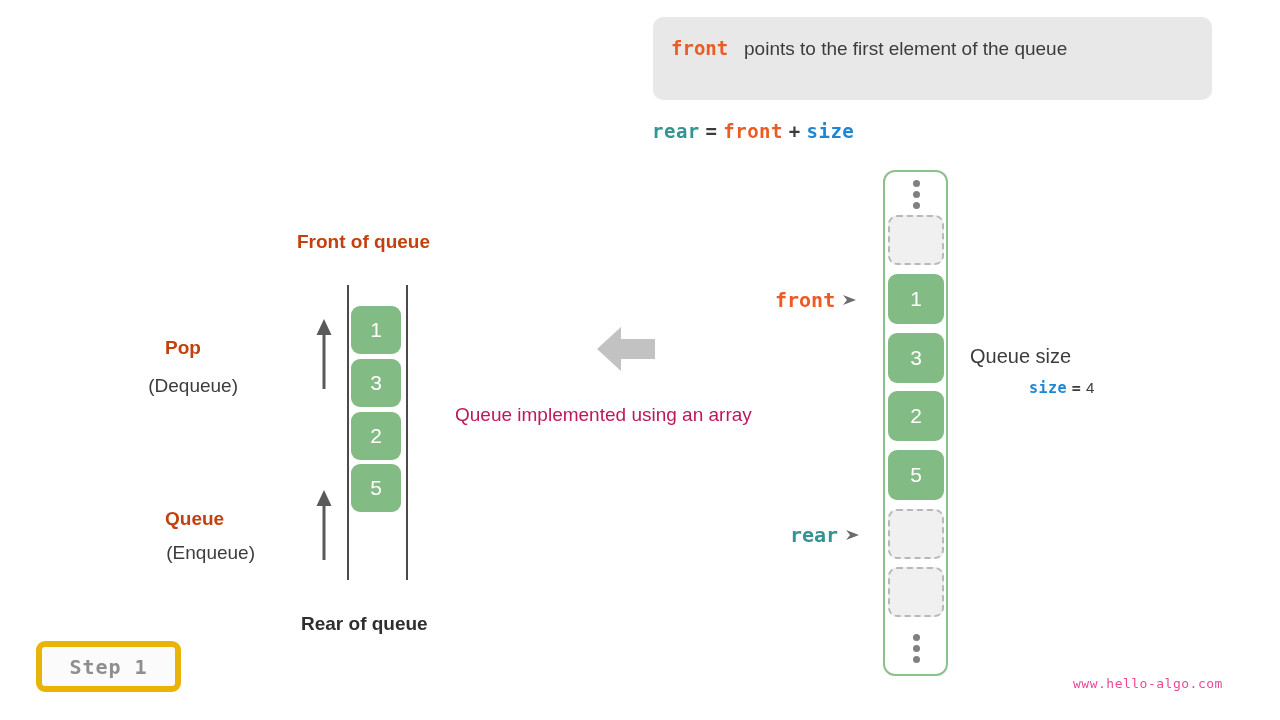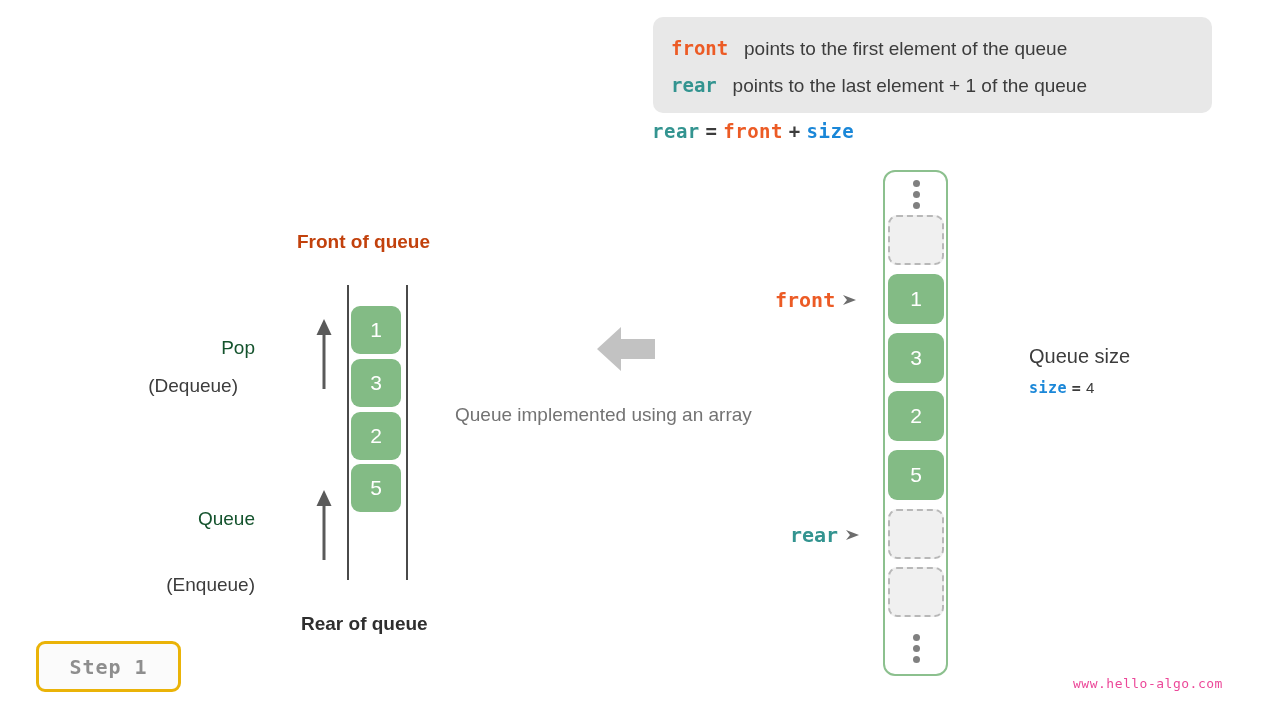--- a/index.html
+++ b/index.html
@@ -13,21 +13,21 @@
     position: relative;
     overflow: hidden;
     font-family: "Liberation Sans", sans-serif;
     color: #3c3c3c;
   }
   .abs { position: absolute; }
 
   
   #legend-box {
     left: 653px; top: 17px;
-    width: 559px; height: 96px;
+    width: 559px; height: 83px;
     background: #e8e8e8;
     border-radius: 10px;
     box-sizing: border-box;
     padding: 13px 0 0 18px;
   }
   .legend-line {
     height: 37px;
     line-height: 37px;
     font-size: 19px;
     color: #3c3c3c;
@@ -76,33 +76,33 @@
     border-radius: 9px;
     color: #ffffff;
     font-size: 21px;
     display: flex;
     align-items: center;
     justify-content: center;
     box-sizing: border-box;
   }
 
   .op-label {
-    font-size: 19px; font-weight: normal; color: #14532d;
-    text-align: right; white-space: nowrap;
+    font-size: 19px; font-weight: bold; color: #c2410c;
+    white-space: nowrap;
   }
   .op-sub {
     font-size: 19px; color: #3c3c3c;
     text-align: right; white-space: nowrap;
   }
   .up-arrow { width: 22px; }
 
   
   #center-caption {
     left: 455px; top: 404px;
-    font-size: 19px; color: #737373;
+    font-size: 19px; color: #be185d;
     white-space: nowrap;
   }
   #big-left-arrow { left: 597px; top: 325px; }
 
   
   #array-container {
     left: 883px; top: 170px;
     width: 65px; height: 506px;
     border: 2px solid #8cc08e;
     border-radius: 12px;
@@ -146,34 +146,34 @@
     font-weight: bold;
     font-size: 20px;
     white-space: nowrap;
     display: flex;
     align-items: center;
     gap: 8px;
   }
 
   
   #queue-size-title {
-    left: 1029px; top: 345px;
+    left: 970px; top: 345px;
     font-size: 20px; color: #3c3c3c; white-space: nowrap;
   }
   #queue-size-expr {
     left: 1029px; top: 379px;
     font-size: 15px; white-space: nowrap;
     letter-spacing: 0.5px;
   }
 
   
   #step-badge {
     left: 36px; top: 641px;
     width: 145px; height: 51px;
-    border: 3px solid #eab308;
+    border: 6px solid #eab308;
     border-radius: 9px;
     background: #fbfbfb;
     display: flex; align-items: center; justify-content: center;
     font-family: "DejaVu Sans Mono", "Liberation Mono", monospace;
     font-weight: bold;
     font-size: 20px;
     color: #8e8e8e;
     letter-spacing: 1px;
     box-sizing: border-box;
   }
@@ -188,24 +188,20 @@
     white-space: nowrap;
   }
 </style>
 </head>
 <body>
 
 <div class="abs" id="legend-box">
   <div class="legend-line">
     <span class="mono kw-front">front</span>
     &nbsp;&nbsp;<span>points to the first element of the queue</span>
-  </div>
-  <div class="legend-line">
-    <span class="mono kw-rear">rear</span>
-    &nbsp;&nbsp;<span>points to the last element + 1 of the queue</span>
   </div>
 </div>
 
 <div class="abs" id="formula-line">
   <span class="mono kw-rear">rear</span>
   <span class="op">=</span>
   <span class="mono kw-front">front</span>
   <span class="op">+</span>
   <span class="mono kw-size">size</span>
 </div>
@@ -222,21 +218,21 @@
 <div class="abs qcell" style="top:464px;">5</div>
 
 <div class="abs op-label" style="left:165px; top:337px; width:90px;">Pop</div>
 <div class="abs op-sub" style="left:123px; top:375px; width:115px;text-align:right;">(Dequeue)</div>
 <svg class="abs up-arrow" style="left:313px; top:317px;" width="22" height="72" viewBox="0 0 22 72">
   <line x1="11" y1="72" x2="11" y2="14" stroke="#5a5a5a" stroke-width="3"></line>
   <polygon points="11,2 3.5,18 18.5,18" fill="#5a5a5a"></polygon>
 </svg>
 
 <div class="abs op-label" style="left:165px; top:508px; width:90px;">Queue</div>
-<div class="abs op-sub" style="left:140px; top:574px; width:115px;">(Enqueue)</div>
+<div class="abs op-sub" style="left:140px; top:542px; width:115px;">(Enqueue)</div>
 <svg class="abs up-arrow" style="left:313px; top:488px;" width="22" height="72" viewBox="0 0 22 72">
   <line x1="11" y1="72" x2="11" y2="14" stroke="#5a5a5a" stroke-width="3"></line>
   <polygon points="11,2 3.5,18 18.5,18" fill="#5a5a5a"></polygon>
 </svg>
 
 <svg class="abs" id="big-left-arrow" width="58" height="48" viewBox="0 0 58 48">
   <polygon points="0,24 24,2 24,14 58,14 58,34 24,34 24,46" fill="#c2c2c2"></polygon>
 </svg>
 <div class="abs" id="center-caption">Queue implemented using an array</div>
 

